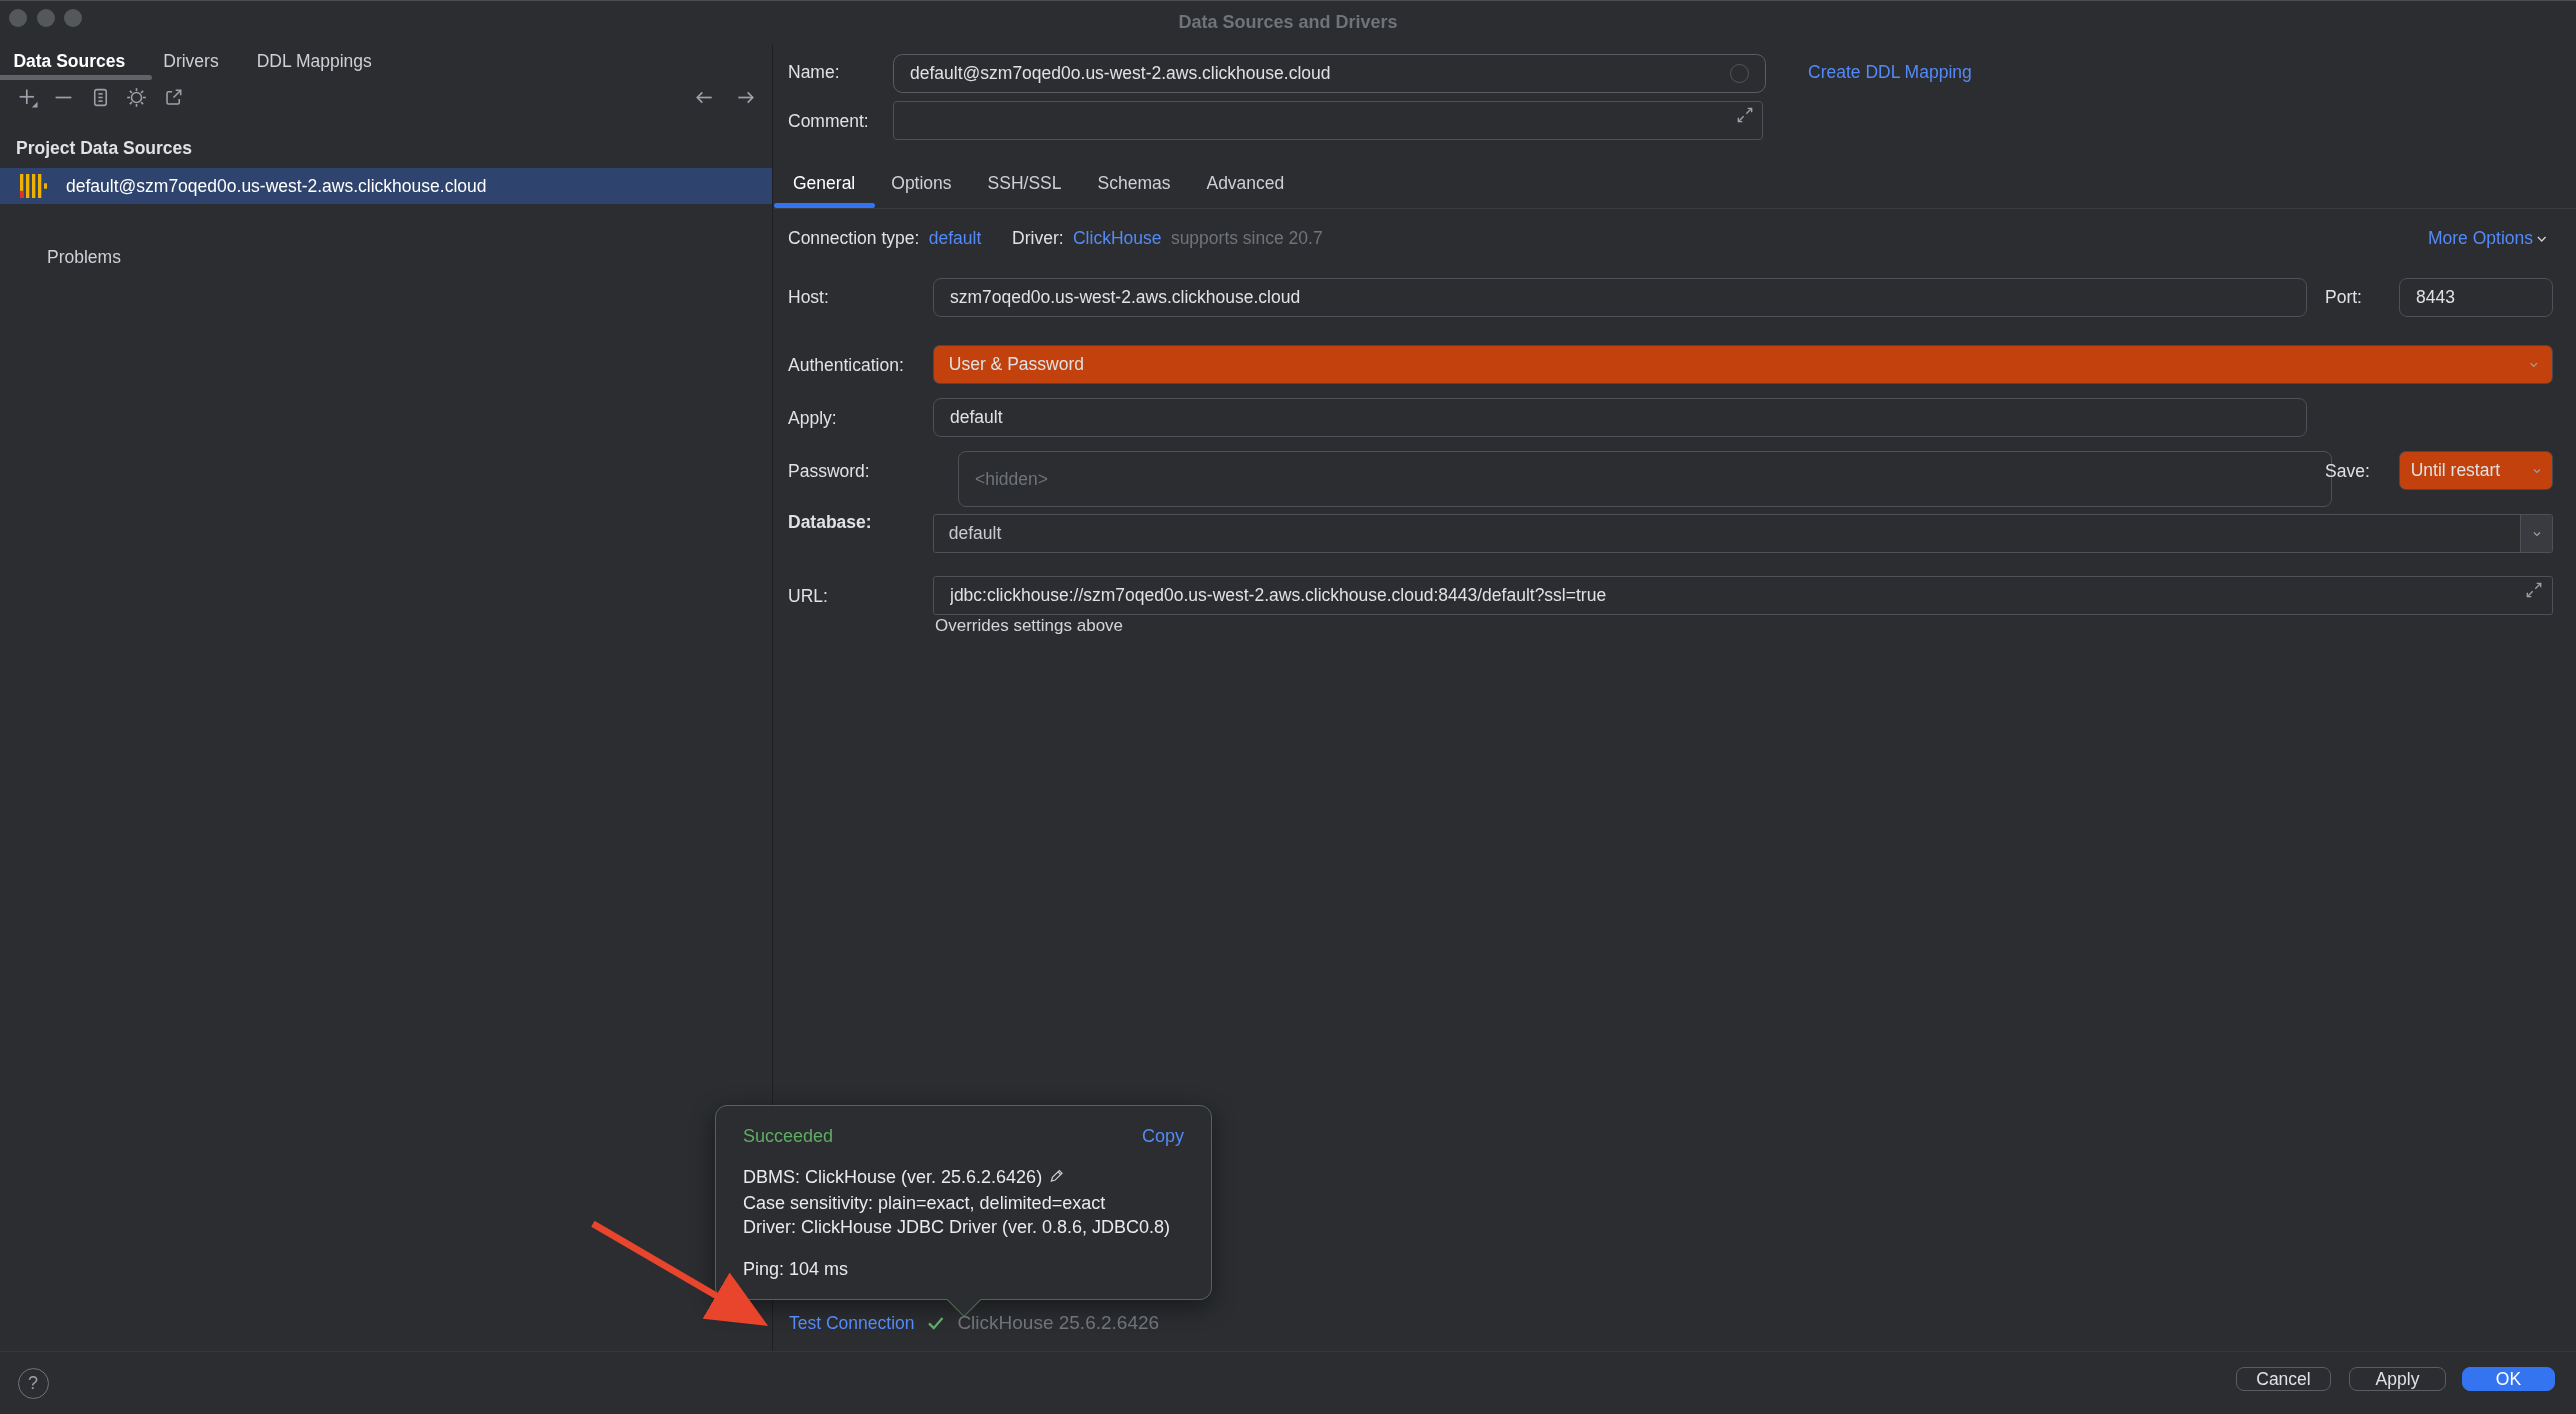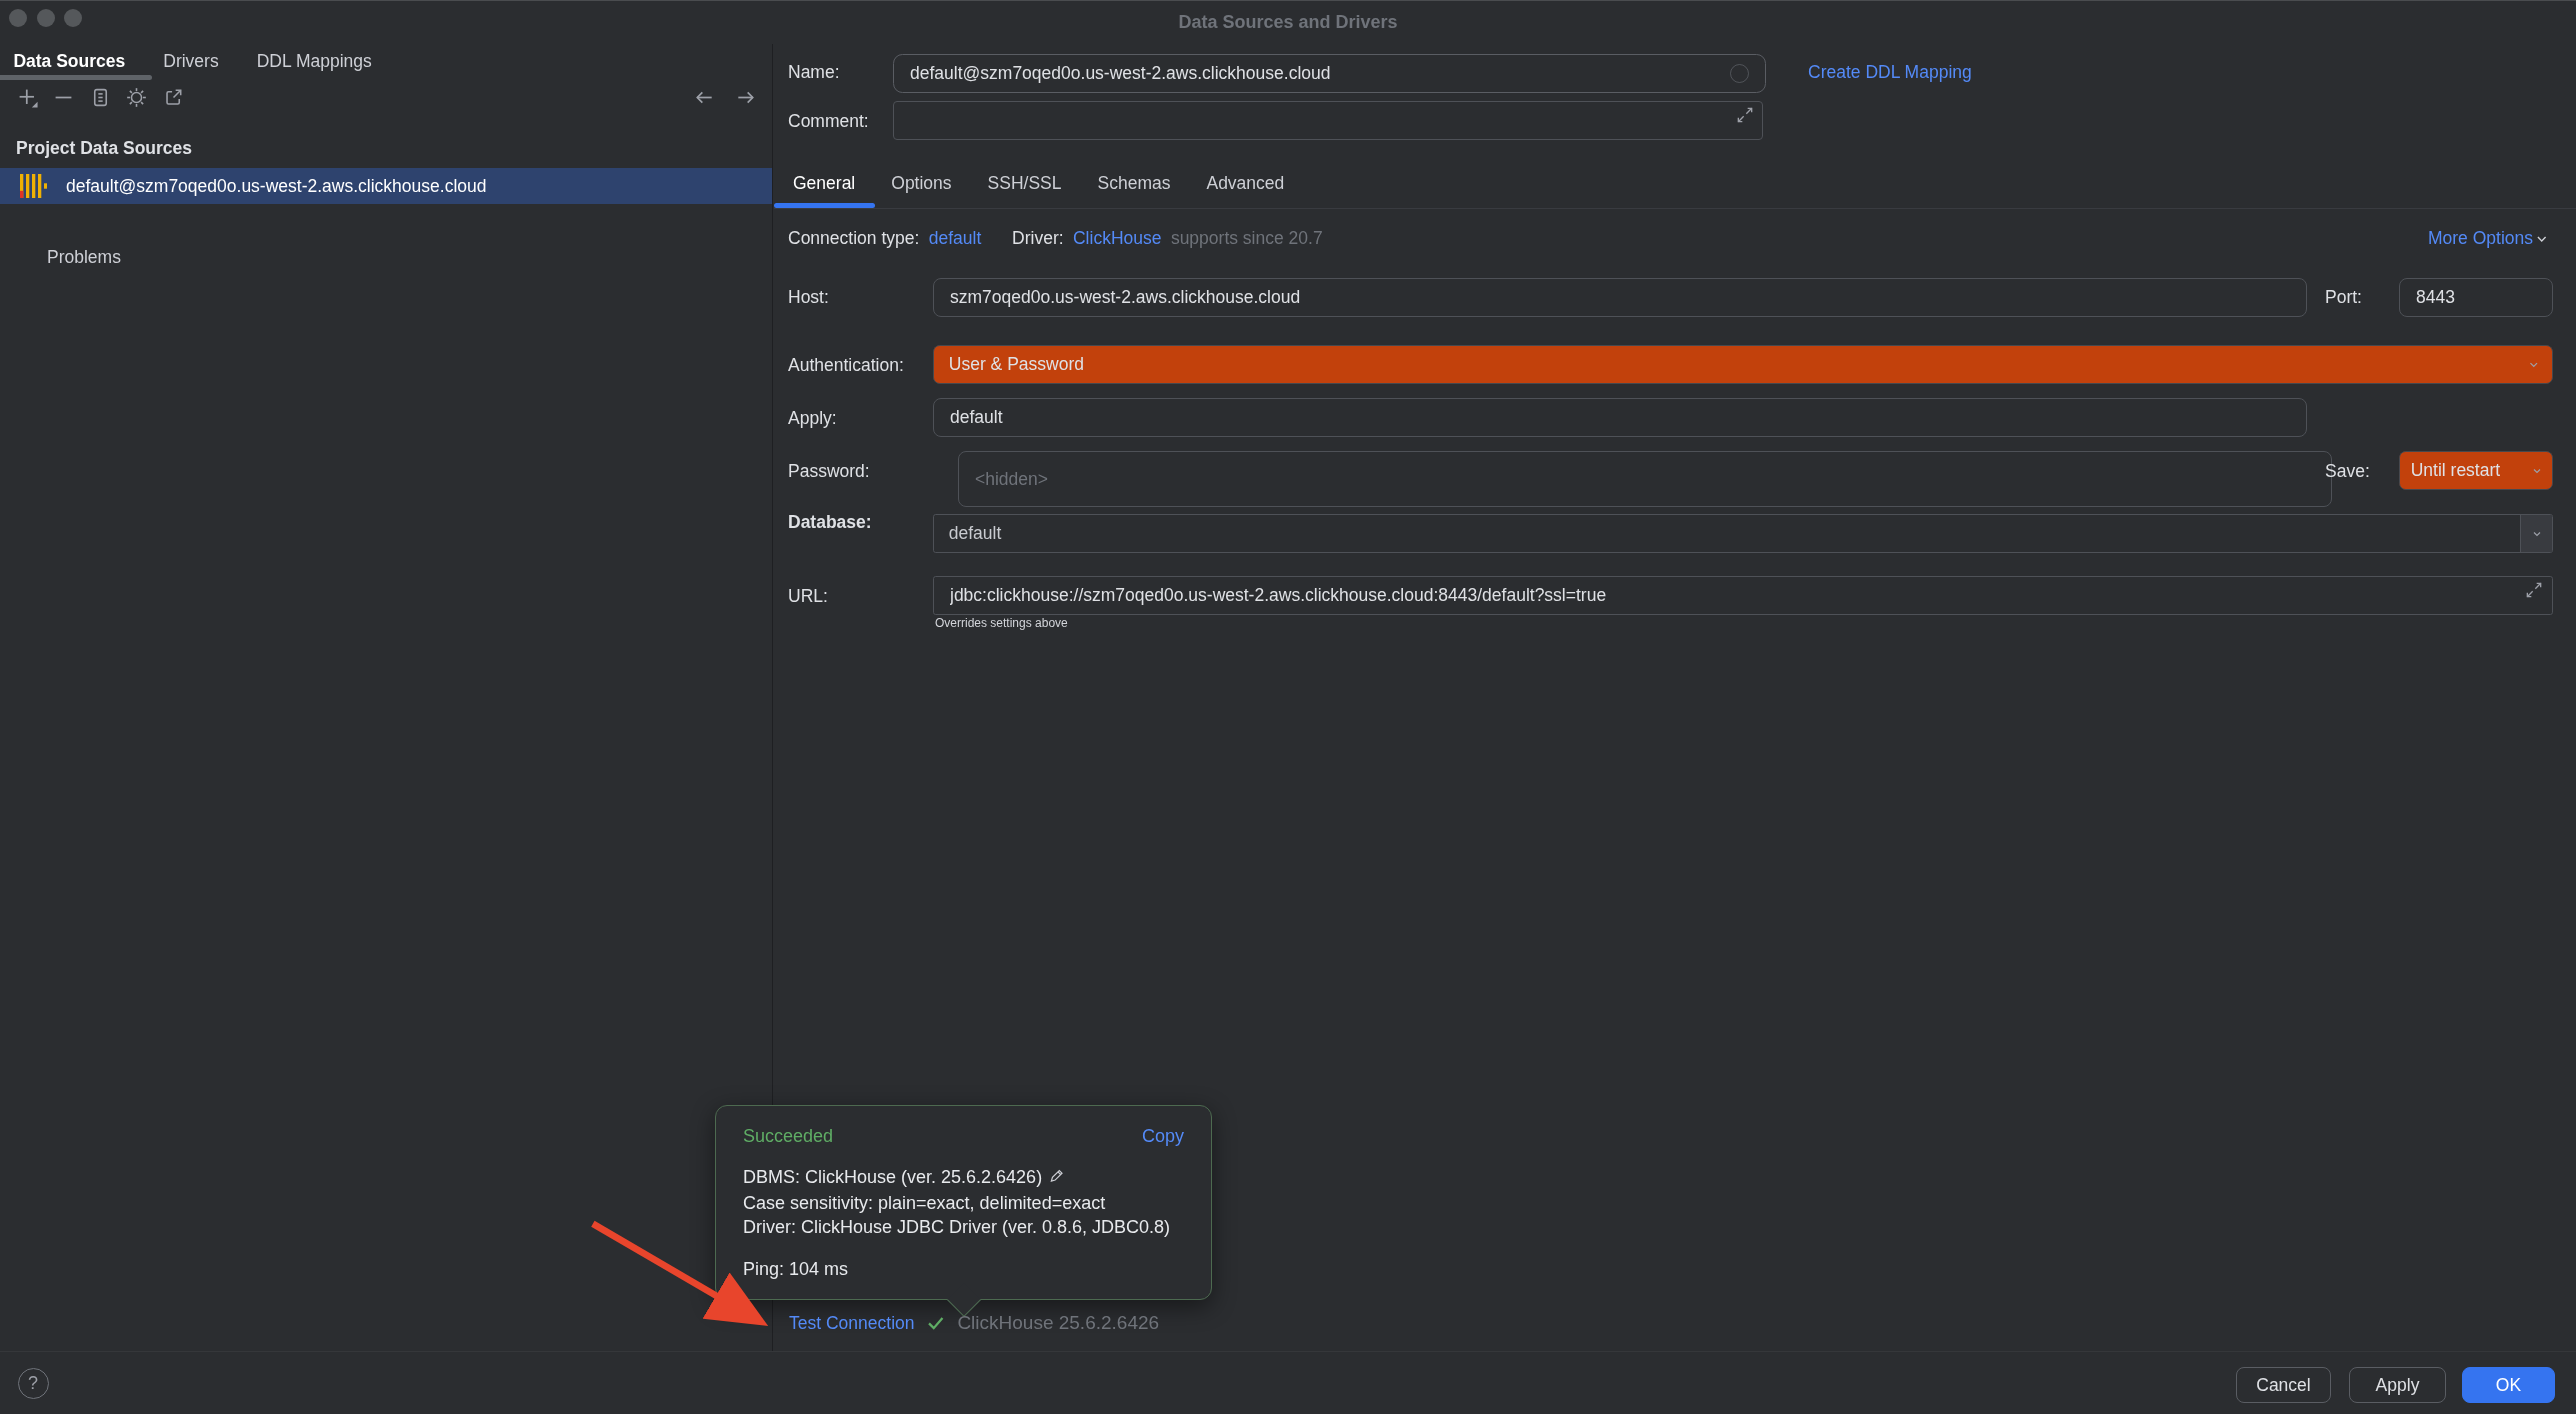--- a/index.html
+++ b/index.html
@@ -69,21 +69,21 @@
 
   .combo { position:absolute; height:39px; background:#c2410c; border:1.3px solid #46484D; border-radius:6.7px;
     display:flex; align-items:center; padding:0 14.8px; color:#DFE1E5; }
   .combo .chev { position:absolute; right:9.4px; color:#9DA0A8; }
 
   .db-combo { position:absolute; left:933px; top:514px; width:1620px; height:39px; background:#2B2D30;
     border:1.3px solid #4E5157; border-radius:2.7px; display:flex; align-items:center; padding:0 14.8px; color:#C9CBD0; }
   .db-chev-zone { position:absolute; right:0; top:0; bottom:0; width:32px; background:#393B40;
     border-left:1.3px solid #4E5157; display:flex; align-items:center; justify-content:center; color:#9DA0A8; border-radius:0 1.3px 1.3px 0; }
 
-  .url-note { position:absolute; left:935px; top:616px; font-size:12px; color:#D3D5DA; }
+  .url-note { position:absolute; left:935px; top:616px; font-size:17px; color:#D3D5DA; }
 
   
   .popup { position:absolute; left:715px; top:1105px; width:497px; height:195px;
     background:#2B2D30; border:1.3px solid #4D6A50; border-radius:12px;
     box-shadow:0 6.7px 23px rgba(0,0,0,.45); }
   .popup-notch { position:absolute; left:236px; bottom:-12.8px; width:24px; height:24px; background:#2B2D30;
     transform:rotate(45deg); border-right:1.3px solid #4D6A50; border-bottom:1.3px solid #4D6A50; }
   .popup-head { display:flex; justify-content:space-between; padding:20px 27px 0 27px; font-size:18px; }
   .succeeded { color:#5FAD65; }
   .popup-body { padding:17.5px 27px 0 27px; font-size:18px; line-height:24px; color:#E8EAED; }
@@ -91,21 +91,21 @@
   .pencil { color:#CED0D6; vertical-align:-2px; margin-left:5.4px; }
 
   
   .test-row { position:absolute; left:789px; top:1312px; display:flex; align-items:center; gap:10.7px; }
   .test-status { color:#6F737A; font-size:19px; }
 
   
   .bottom-line { position:absolute; left:0; right:0; top:1351px; height:0.7px; background:#35373A; }
   .help-circle { position:absolute; left:17.5px; top:1368px; width:31px; height:31px; border:1.3px solid #6F737A;
     border-radius:50%; color:#9DA0A8; display:flex; align-items:center; justify-content:center; font-size:18px; }
-  .btn { position:absolute; top:1367px; height:36px; border-radius:8px; border:1.3px solid #5A5D63;
+  .btn { position:absolute; top:1367px; height:24px; border-radius:8px; border:1.3px solid #5A5D63;
     background:transparent; color:#DFE1E5; font-size:17.5px; display:flex; align-items:center; justify-content:center;
     font-family:"Liberation Sans", sans-serif; cursor:pointer; }
   .btn-cancel { left:2236px; width:95px; }
   .btn-apply  { left:2349px; width:97px; }
   .btn-ok     { left:2462px; width:93px; background:#3574F0; border-color:#3574F0; color:#FFFFFF; }
 
   .arrow-overlay { position:absolute; left:578px; top:1205px; width:208px; height:134px; pointer-events:none; }
 
   svg { display:block; }
 </style>

